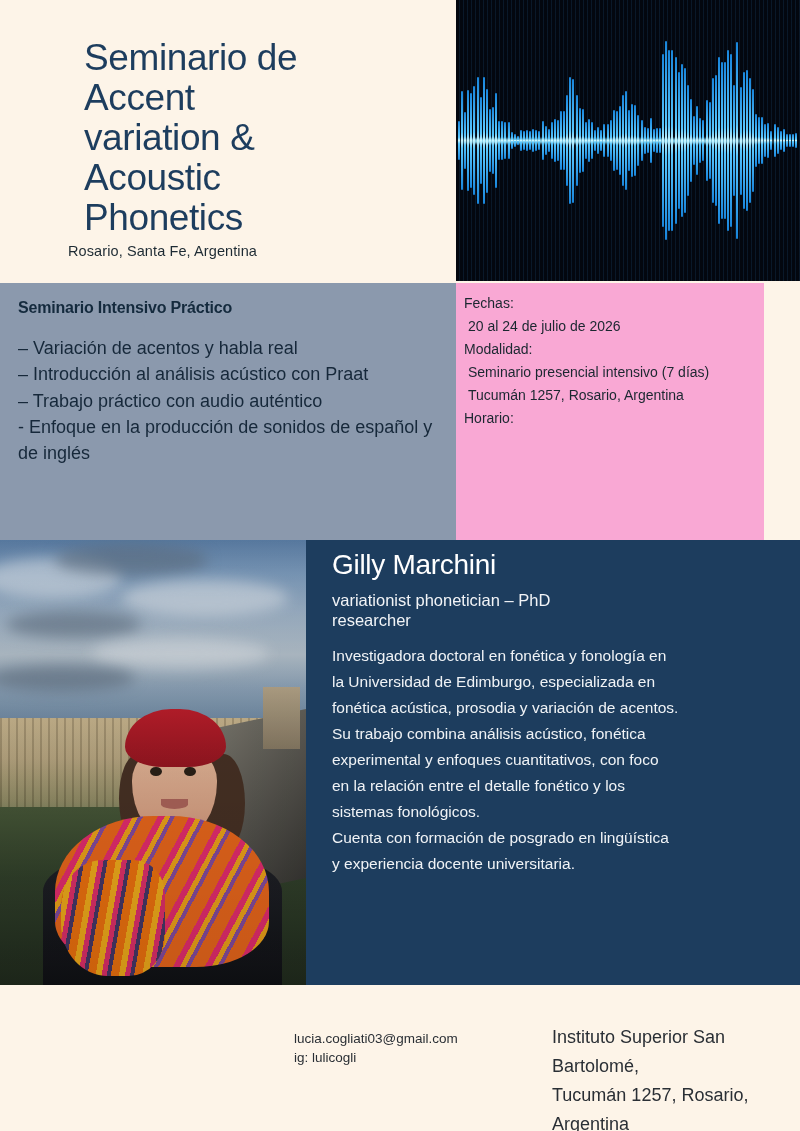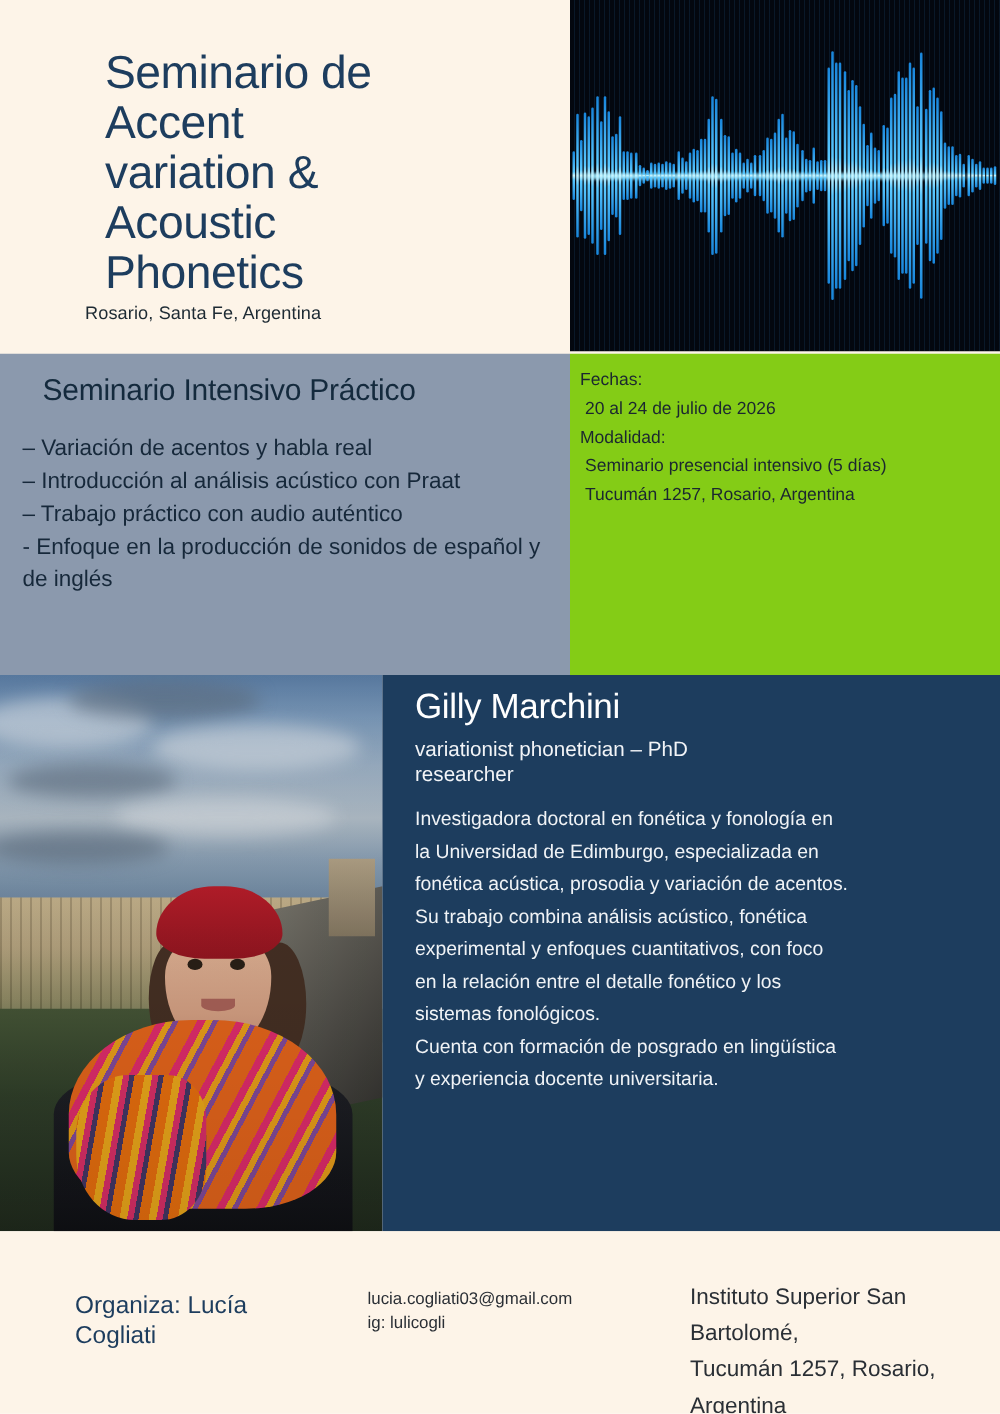--- a/index.html
+++ b/index.html
@@ -110,40 +110,40 @@
     left: 0;
     top: 283px;
     width: 456px;
     height: 257px;
     background: #8b99ad;
     box-sizing: border-box;
     padding: 16px 22px 0 18px;
   }
   .program-heading {
     color: #142a3d;
-    font-size: 24px;
-    font-weight: 400;
+    font-size: 16px;
+    font-weight: 700;
     letter-spacing: -0.2px;
-    margin: 0 0 18px 16px;
+    margin: 0 0 18px 0;
   }
   .program-list {
     color: #16283a;
     font-size: 18px;
     line-height: 1.46;
     white-space: pre-line;
   }
 
   
   .info-panel {
     position: absolute;
     left: 456px;
     top: 283px;
-    width: 344px;
+    width: 308px;
     height: 257px;
-    background: #84cc16;
+    background: #f9a8d4;
     box-sizing: border-box;
     padding: 13px 14px 0 8px;
   }
   .info-row {
     font-size: 14px;
     color: #1b2730;
     line-height: 1.0;
     margin-bottom: 9px;
   }
   .info-label {
@@ -524,22 +524,23 @@
     <div class="program-list">– Variación de acentos y habla real
 – Introducción al análisis acústico con Praat
 – Trabajo práctico con audio auténtico
 -  Enfoque en la producción de sonidos de español y de inglés</div>
   </div>
 
   <div class="info-panel">
     <span class="info-row info-label">Fechas:</span>
     <span class="info-row info-value">20 al 24 de julio de 2026</span>
     <span class="info-row info-label">Modalidad:</span>
-    <span class="info-row info-value">Seminario presencial intensivo (5 días)</span>
+    <span class="info-row info-value">Seminario presencial intensivo (7 días)</span>
     <span class="info-row info-value">Tucumán 1257, Rosario, Argentina</span>
+    <span class="info-row info-label">Horario:</span>
   </div>
 
   <div class="photo-panel">
     <div class="ph-sky"></div>
     <div class="cloud" style="left:-6%; top:4%; width:46%; height:9%;"></div>
     <div class="cloud dark" style="left:18%; top:1%; width:50%; height:7%;"></div>
     <div class="cloud" style="left:40%; top:9%; width:54%; height:8%;"></div>
     <div class="cloud dark" style="left:2%; top:16%; width:44%; height:6%;"></div>
     <div class="cloud" style="left:30%; top:22%; width:58%; height:7%;"></div>
     <div class="cloud dark" style="left:-4%; top:28%; width:48%; height:6%;"></div>
@@ -572,22 +573,20 @@
 fonética acústica, prosodia y variación de acentos.
  Su trabajo combina análisis acústico, fonética
 experimental y enfoques cuantitativos, con foco
 en la relación entre el detalle fonético y los
 sistemas fonológicos.
  Cuenta con formación de posgrado en lingüística
 y experiencia docente universitaria.</div>
   </div>
 
   <div class="footer">
-    <div class="footer-organizer">Organiza: Lucía
-Cogliati</div>
     <div class="footer-contact">lucia.cogliati03@gmail.com
 ig: lulicogli</div>
     <div class="footer-venue">Instituto Superior San Bartolomé,
 Tucumán 1257, Rosario, Argentina
 +54 341 6907018</div>
   </div>
 
 </div>
 
 </body></html>

